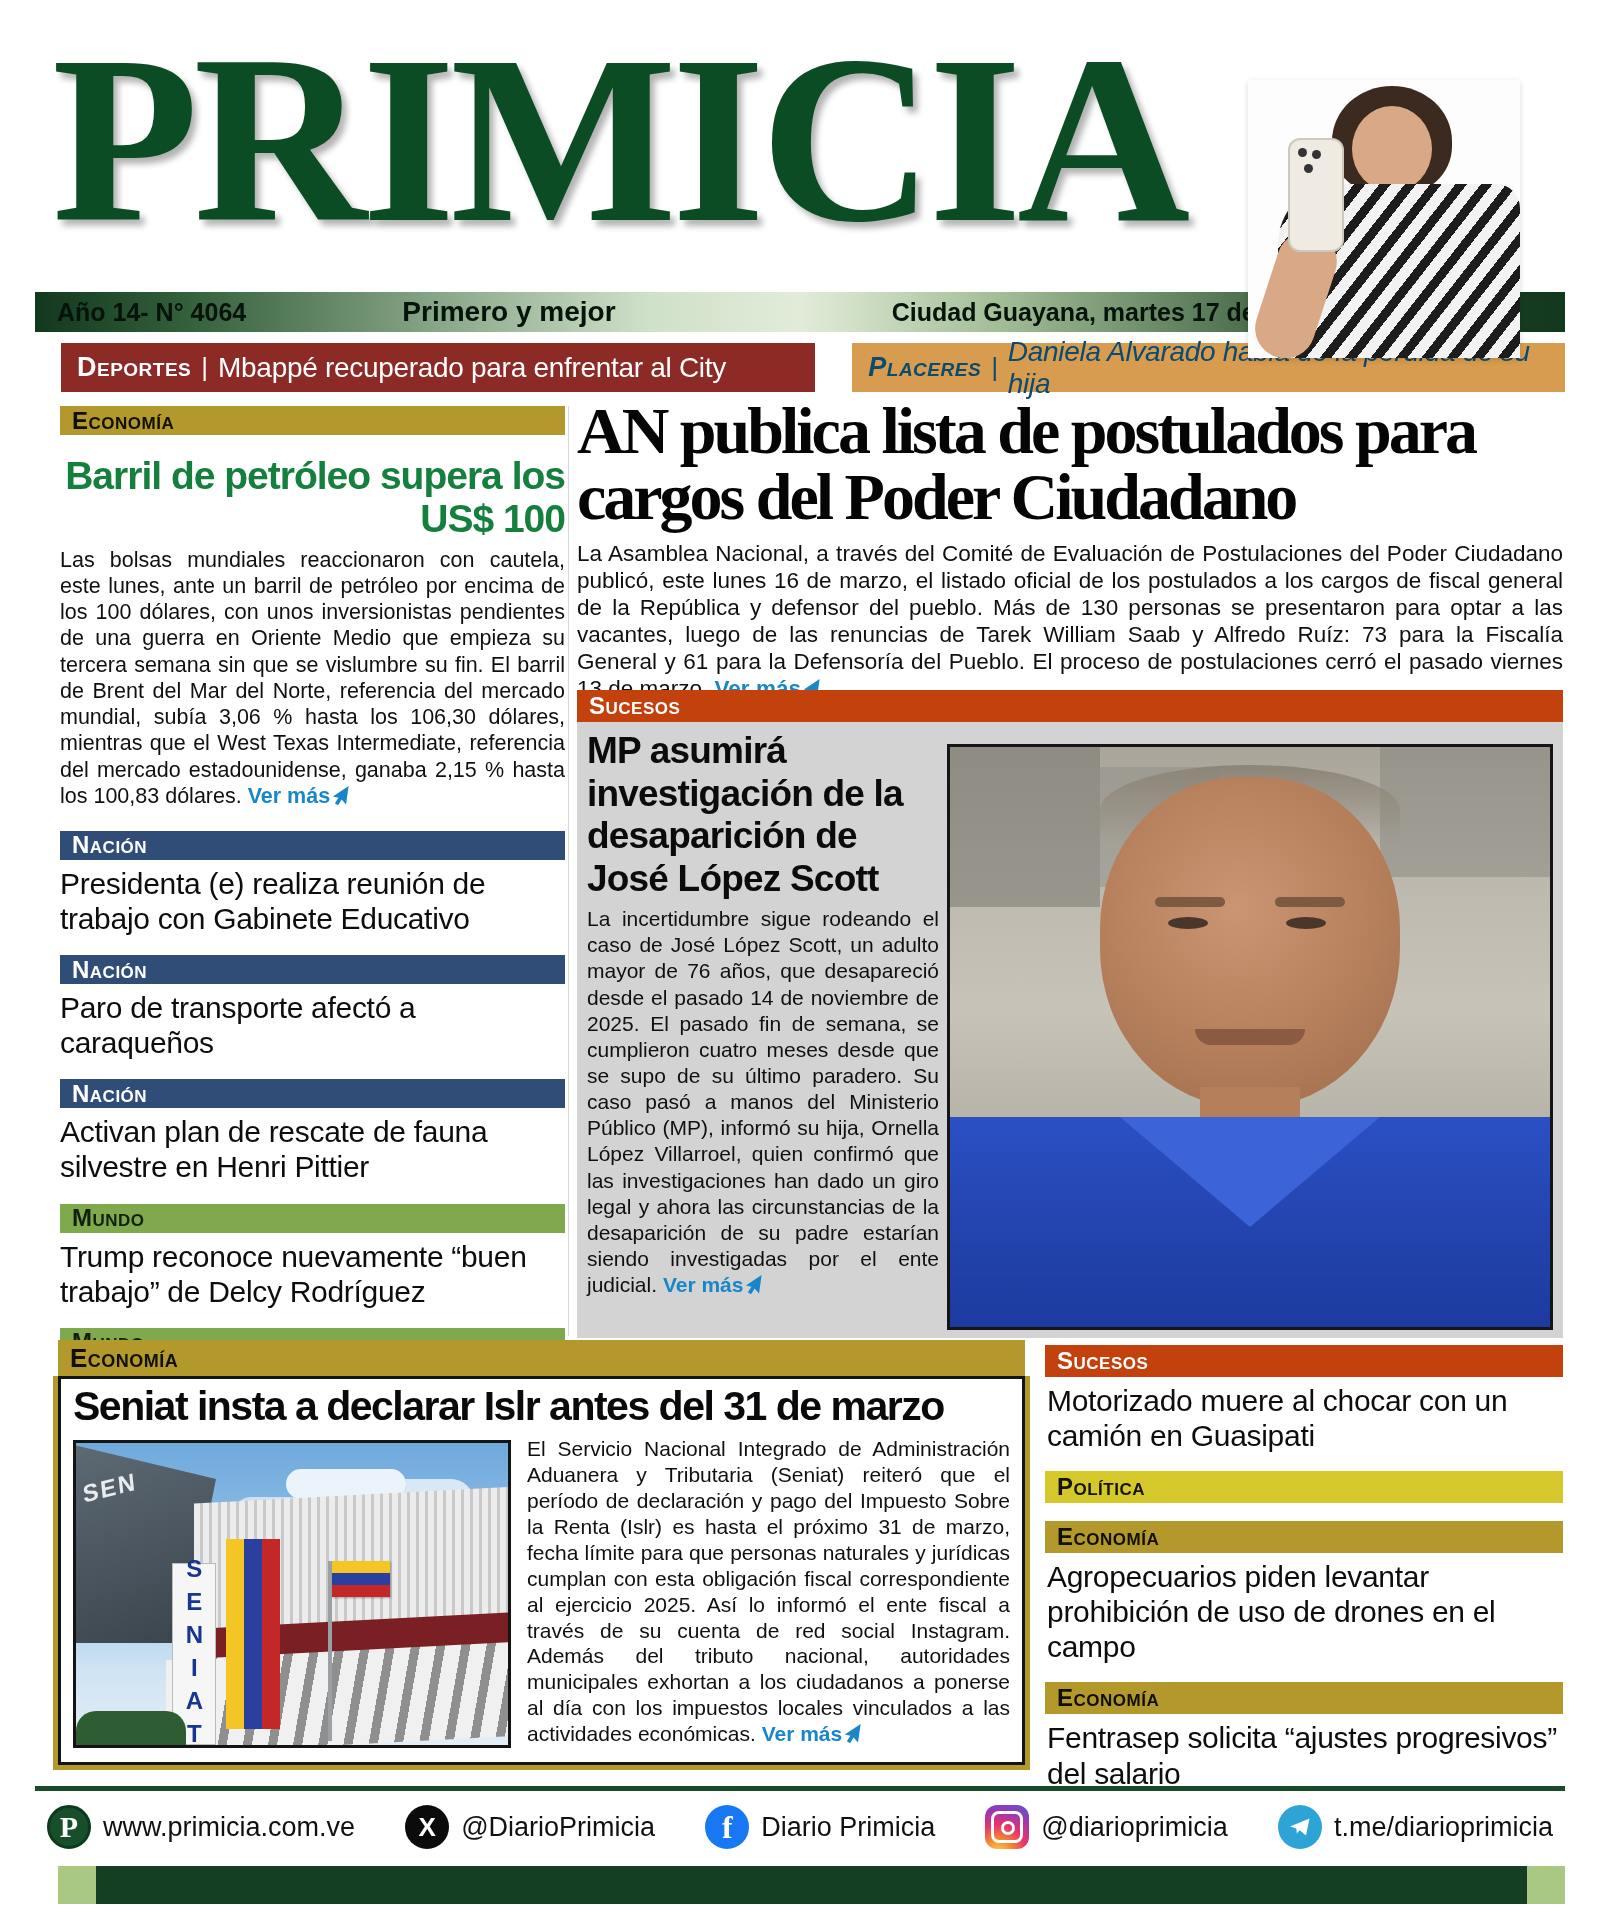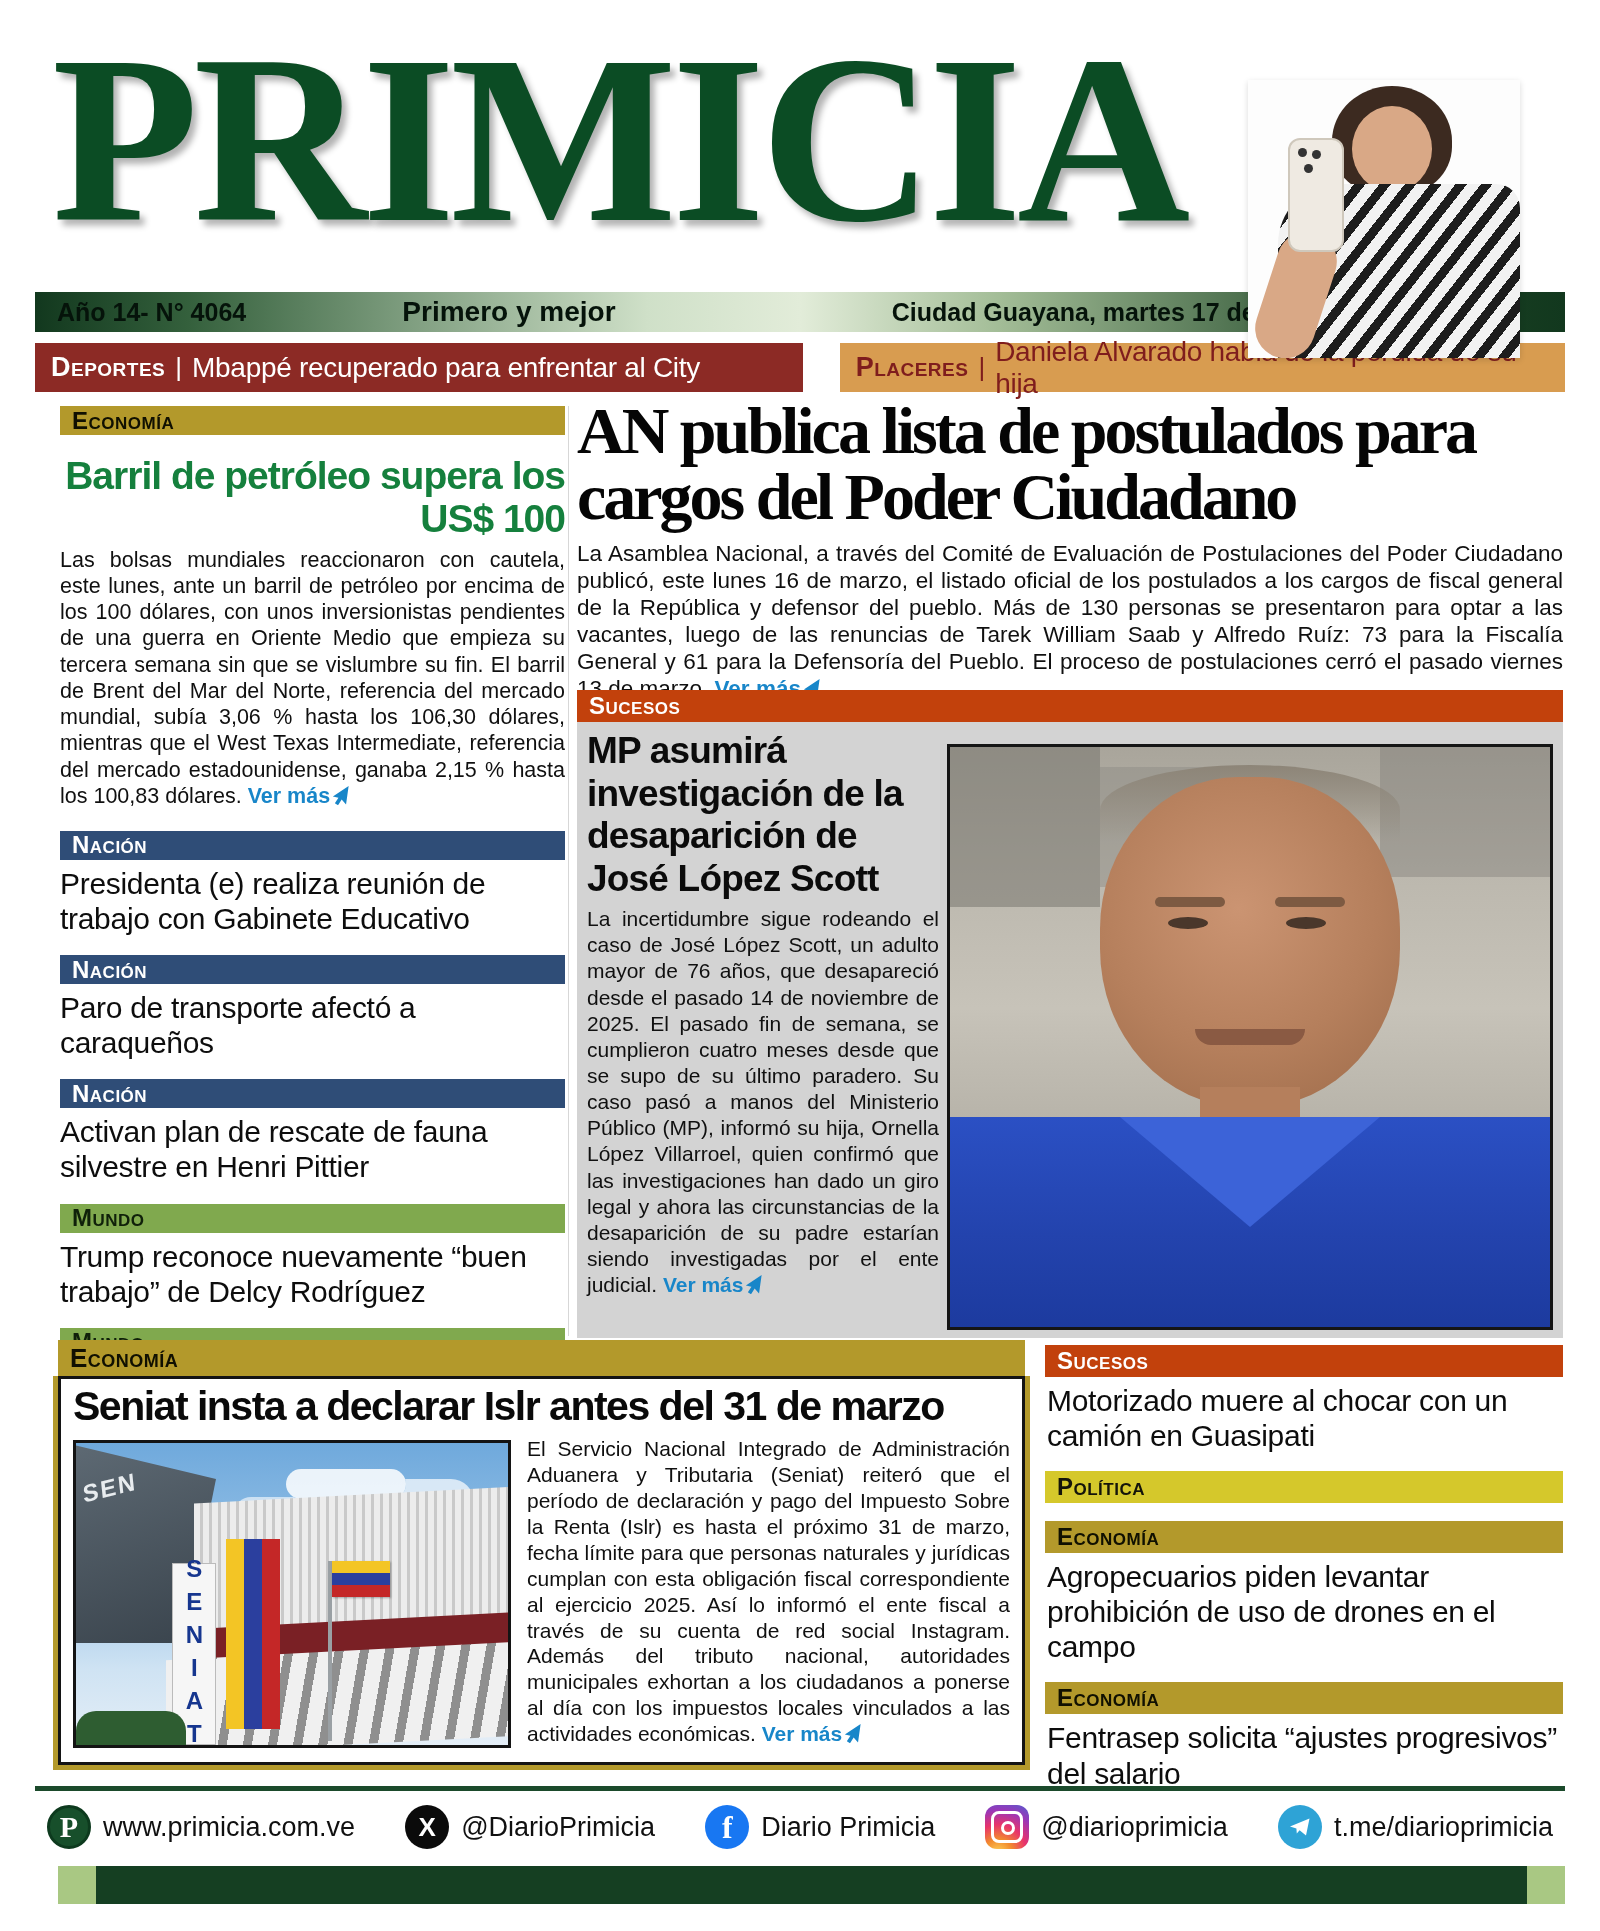--- a/index.html
+++ b/index.html
@@ -29,22 +29,22 @@
   .mp-arm{position:absolute;left:18px;top:150px;width:60px;height:130px;border-radius:30px;background:#d9a886;transform:rotate(18deg);}
   .mp-phone{position:absolute;left:40px;top:58px;width:52px;height:110px;border-radius:12px;background:#efeae2;border:2px solid #cfc8bc;}
   .mp-cam{position:absolute;left:8px;top:8px;width:9px;height:9px;border-radius:50%;background:#333;box-shadow:14px 2px 0 #333,6px 16px 0 #333;}
 
   
   .banner-row{position:absolute;left:35px;top:343px;width:1530px;height:49px;display:flex;}
   .banner{display:flex;align-items:center;height:49px;padding:0 16px;box-sizing:border-box;}
   .banner .lab{font-variant:small-caps;font-weight:700;font-size:27px;letter-spacing:.5px;}
   .banner .sep{font-weight:300;font-size:26px;margin:0 10px;}
   .banner .txt{font-size:28px;letter-spacing:-.3px;}
-  .banner.deportes{width:780px;background:#8c2a25;color:#fff;margin-right:37px;}
-  .banner.placeres{width:737px;background:#d89c50;color:#7f1d1d;}
+  .banner.deportes{width:780px;background:#8c2a25;color:#fff;margin-right:37px;margin-left:26px;}
+  .banner.placeres{width:737px;background:#d89c50;color:#0c4a6e;font-style:italic;}
 
   
   .sec-bar{height:29px;display:flex;align-items:center;padding-left:12px;
     font-variant:small-caps;font-weight:700;font-size:24px;letter-spacing:.5px;box-sizing:border-box;}
   .gold{background:#b3992b;color:#101001;}
   .blue{background:#2f4d77;color:#fff;}
   .green{background:#80a94e;color:#10210a;}
   .red{background:#c2410c;color:#fff;}
   .yellow{background:#d5c82b;color:#14140a;}
 

